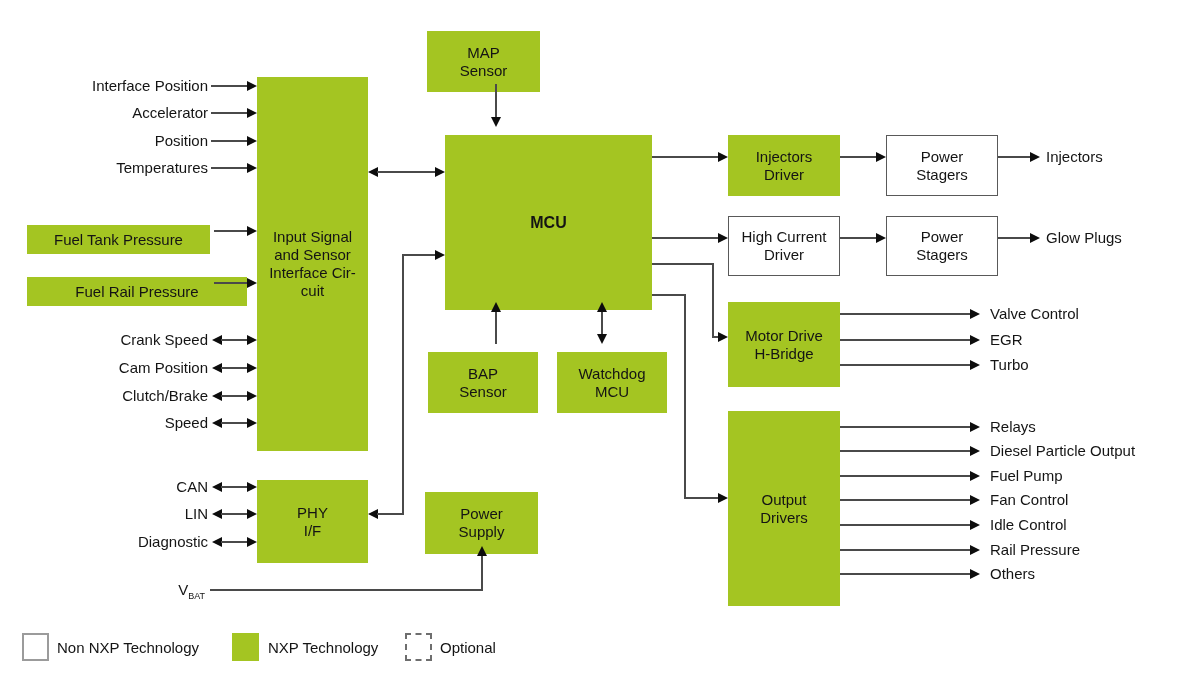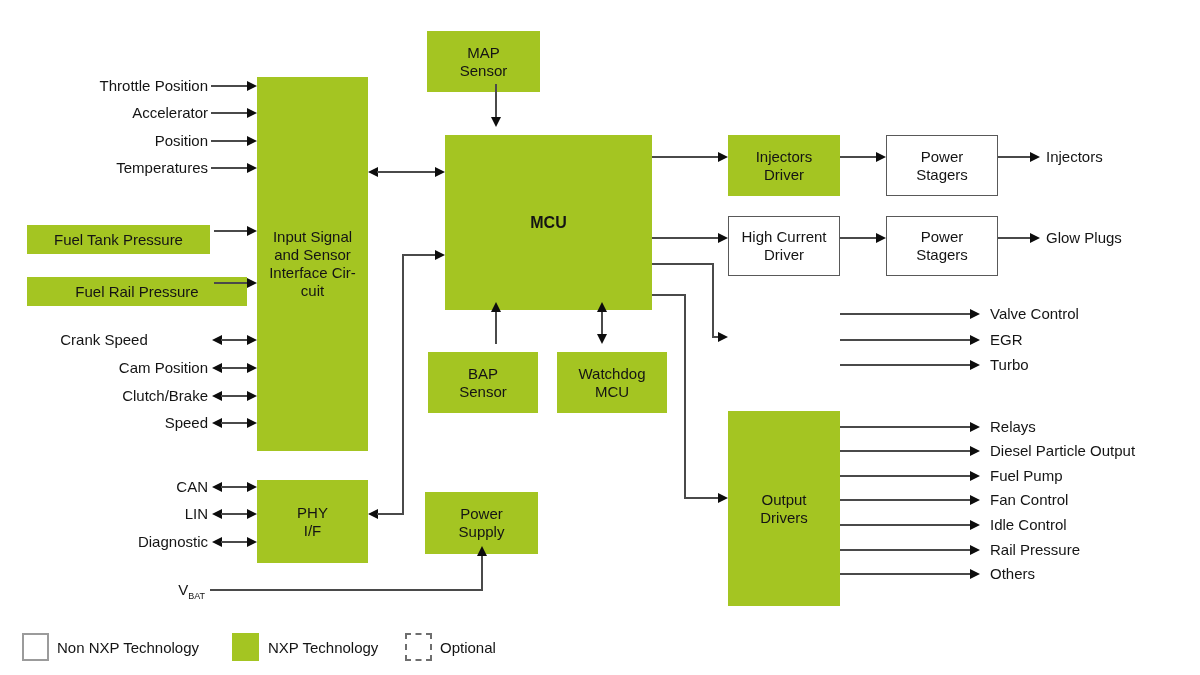--- a/index.html
+++ b/index.html
@@ -82,47 +82,51 @@
 Stagers</span>
     </div>
   <div class="block white" style="left:728px;top:208px;width:112px;height:60px;">
       <span>High Current
 Driver</span>
     </div>
   <div class="block white" style="left:886px;top:208px;width:112px;height:60px;">
       <span>Power
 Stagers</span>
     </div>
+  <div class="block green" style="left:728px;top:294px;width:112px;height:85px;">
+      <span>Motor Drive
+H-Bridge</span>
+    </div>
   <div class="block green" style="left:728px;top:403px;width:112px;height:195px;">
       <span>Output
 Drivers</span>
     </div>
 
-  <div class="io-label r" style="left:0;width:208px;top:77px;">Throttle Position</div>
+  <div class="io-label r" style="left:0;width:208px;top:77px;">Interface Position</div>
   <div class="hline" style="left:211px;width:37px;top:85px;"></div>
   <div class="arr arr-r" style="left:247px;top:81px;"></div>
 
   <div class="io-label r" style="left:0;width:208px;top:104px;">Accelerator</div>
   <div class="hline" style="left:211px;width:37px;top:112px;"></div>
   <div class="arr arr-r" style="left:247px;top:108px;"></div>
 
   <div class="io-label r" style="left:0;width:208px;top:132px;">Position</div>
   <div class="hline" style="left:211px;width:37px;top:140px;"></div>
   <div class="arr arr-r" style="left:247px;top:136px;"></div>
 
   <div class="io-label r" style="left:0;width:208px;top:159px;">Temperatures</div>
   <div class="hline" style="left:211px;width:37px;top:167px;"></div>
   <div class="arr arr-r" style="left:247px;top:163px;"></div>
 
   <div class="hline" style="left:214px;width:34px;top:230px;"></div>
   <div class="arr arr-r" style="left:247px;top:226px;"></div>
   <div class="hline" style="left:214px;width:34px;top:282px;"></div>
   <div class="arr arr-r" style="left:247px;top:278px;"></div>
 
-  <div class="io-label r" style="left:0;width:208px;top:331px;text-align:center;">Crank Speed</div>
+  <div class="io-label r" style="left:0;width:208px;top:331px;">Crank Speed</div>
   <div class="arr arr-l" style="left:212px;top:335px;"></div>
   <div class="hline" style="left:221px;width:27px;top:339px;"></div>
   <div class="arr arr-r" style="left:247px;top:335px;"></div>
 
   <div class="io-label r" style="left:0;width:208px;top:359px;">Cam Position</div>
   <div class="arr arr-l" style="left:212px;top:363px;"></div>
   <div class="hline" style="left:221px;width:27px;top:367px;"></div>
   <div class="arr arr-r" style="left:247px;top:363px;"></div>
 
   <div class="io-label r" style="left:0;width:208px;top:387px;">Clutch/Brake</div>

